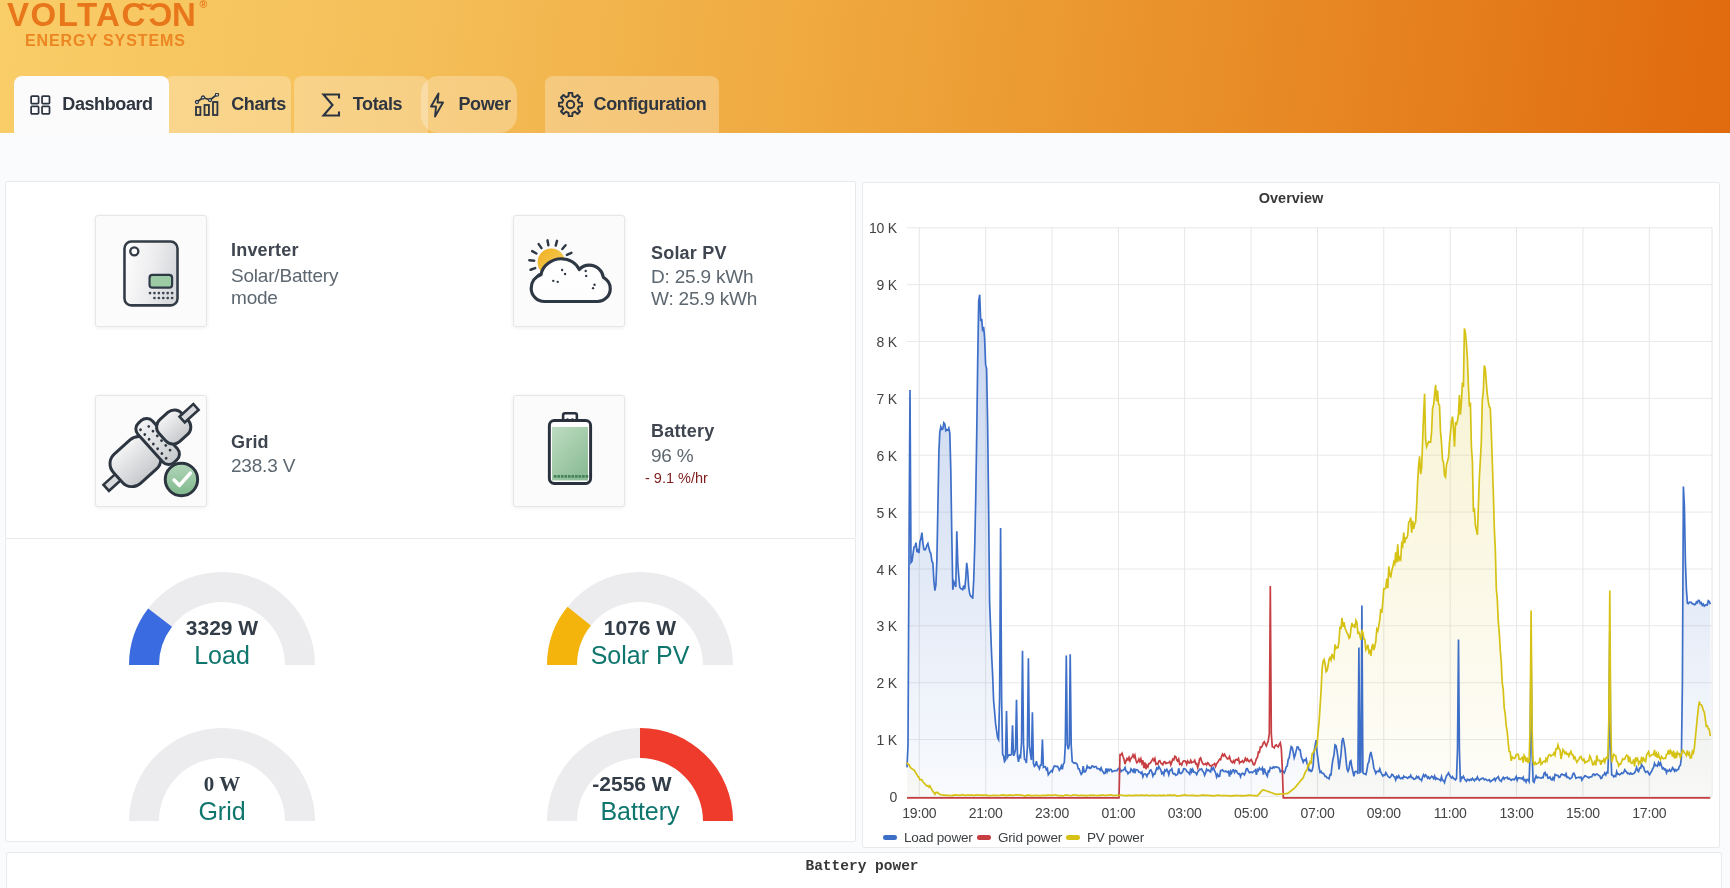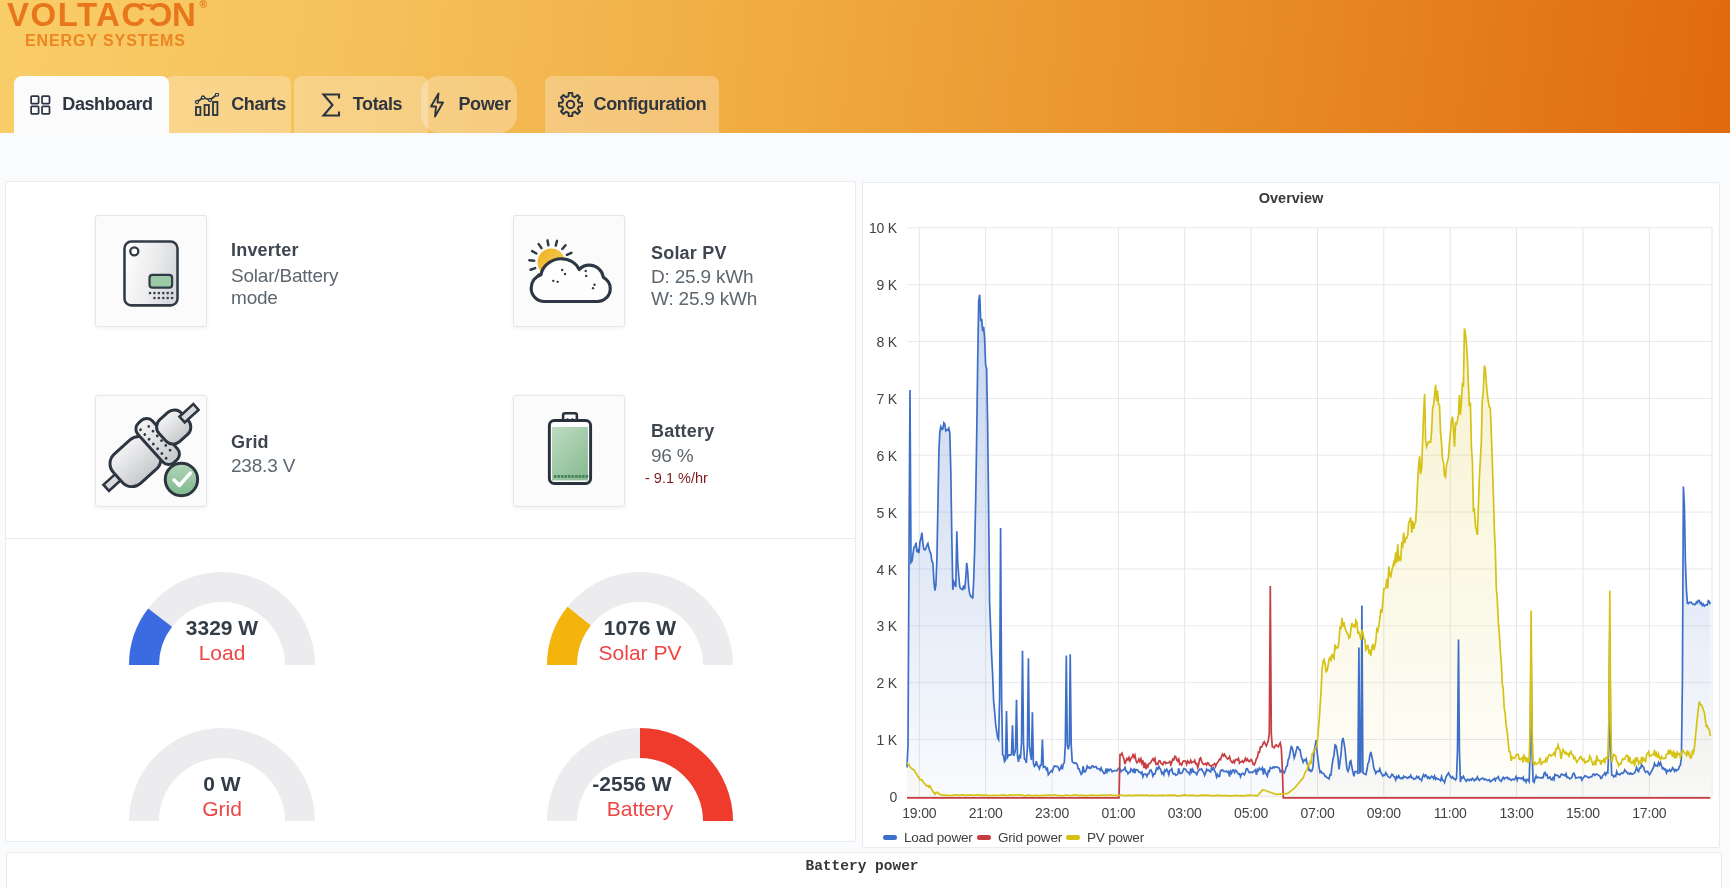--- a/index.html
+++ b/index.html
@@ -9,21 +9,21 @@
 .tilde{position:absolute;left:139px;top:-8px;font-size:23px;font-weight:bold;color:#e8761b;}
 .logo2{position:absolute;left:25px;top:32px;font-weight:bold;font-size:16px;letter-spacing:0.9px;color:#ec8623;}
 .tab{position:absolute;top:76px;height:57px;border-radius:8px 8px 0 0;background:rgba(255,255,255,0.27);display:flex;align-items:center;justify-content:center;gap:11px;font-size:18px;letter-spacing:-0.4px;font-weight:bold;color:#2f3640;}
 .tab.active{background:#fbfbfc;}
 .card{position:absolute;background:#fff;border:1px solid #e9eaeb;border-radius:2px;}
 .tile{position:absolute;width:112px;height:112px;background:#fbfbfb;border:1px solid #e5e6e8;border-radius:3px;box-shadow:0 1px 4px rgba(0,0,0,0.07);display:flex;align-items:center;justify-content:center;}
 .it{position:absolute;font-size:18px;font-weight:bold;color:#3f4650;letter-spacing:0.2px;}
 .is{position:absolute;font-size:19px;color:#5d6770;letter-spacing:-0.2px;}
 .ir{position:absolute;font-size:14.5px;color:#7f1d1d;}
 .gv{position:absolute;width:220px;text-align:center;font-size:21px;font-weight:bold;color:#333d47;}
-.gl{position:absolute;width:220px;text-align:center;font-size:21px;color:#ef4444;}
+.gl{position:absolute;width:220px;text-align:center;font-size:25px;color:#0f766e;}
 .ct{position:absolute;font-weight:bold;font-size:14.5px;color:#383838;}
 .axl{font-size:14px;letter-spacing:-0.2px;fill:#434343;font-family:"Liberation Sans",sans-serif;}
 .leg{position:absolute;display:flex;align-items:center;font-size:13.5px;letter-spacing:-0.2px;color:#3c4043;}
 .dash{width:14px;height:4.6px;border-radius:2.3px;margin-right:7px;}
 </style></head><body>
 <div class="header">
 <div class="logo1">VOLTAC<span class="oflip">C</span>N<span class="reg">®</span></div>
 <div class="tilde">~</div>
 <div class="logo2">ENERGY SYSTEMS</div>
 <div class="tab active" style="left:14px;width:155px;">
@@ -233,21 +233,21 @@
     <path d="M547.00,665.00 A93,93 0 0 1 733.00,665.00 L703.00,665.00 A63,63 0 0 0 577.00,665.00 Z" fill="#ececee"></path>
     <path d="M547.00,665.00 A93,93 0 0 1 567.46,606.80 L590.86,625.58 A63,63 0 0 0 577.00,665.00 Z" fill="#f5b40c"></path>
     <path d="M129.00,821.00 A93,93 0 0 1 315.00,821.00 L285.00,821.00 A63,63 0 0 0 159.00,821.00 Z" fill="#ececee"></path>
     <path d="M547.00,821.00 A93,93 0 0 1 733.00,821.00 L703.00,821.00 A63,63 0 0 0 577.00,821.00 Z" fill="#ececee"></path>
     <path d="M640.00,728.00 A93,93 0 0 1 733.00,821.00 L703.00,821.00 A63,63 0 0 0 640.00,758.00 Z" fill="#ef3b2b"></path>
   </svg>
 <div class="gv" style="left:112px;top:616px;">3329 W</div>
 <div class="gl" style="left:112px;top:641px;">Load</div>
 <div class="gv" style="left:530px;top:616px;">1076 W</div>
 <div class="gl" style="left:530px;top:641px;">Solar PV</div>
-<div class="gv" style="left:112px;top:772px;">0 W</div>
+<div class="gv" style="left:112px;top:772px;font-family:Liberation Serif, serif;">0 W</div>
 <div class="gl" style="left:112px;top:797px;">Grid</div>
 <div class="gv" style="left:522px;top:772px;">-2556 W</div>
 <div class="gl" style="left:530px;top:797px;">Battery</div>
 
 <svg style="position:absolute;left:0;top:0" width="1730" height="888" viewBox="0 0 1730 888">
 <defs>
 <linearGradient id="gb" x1="0" y1="227.5" x2="0" y2="796.4" gradientUnits="userSpaceOnUse">
 <stop offset="0" stop-color="#3e6fc8" stop-opacity="0.33"></stop>
         <stop offset="1" stop-color="#3e6fc8" stop-opacity="0.03"></stop>
 </linearGradient>

